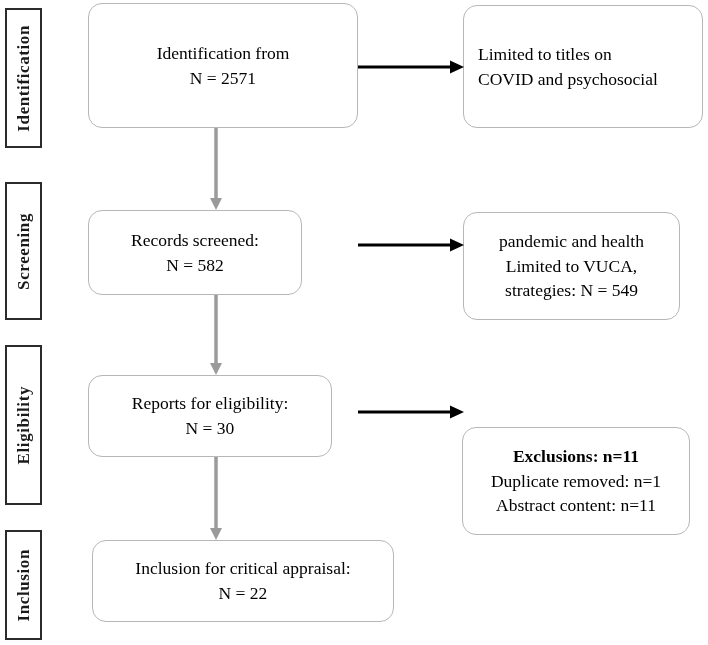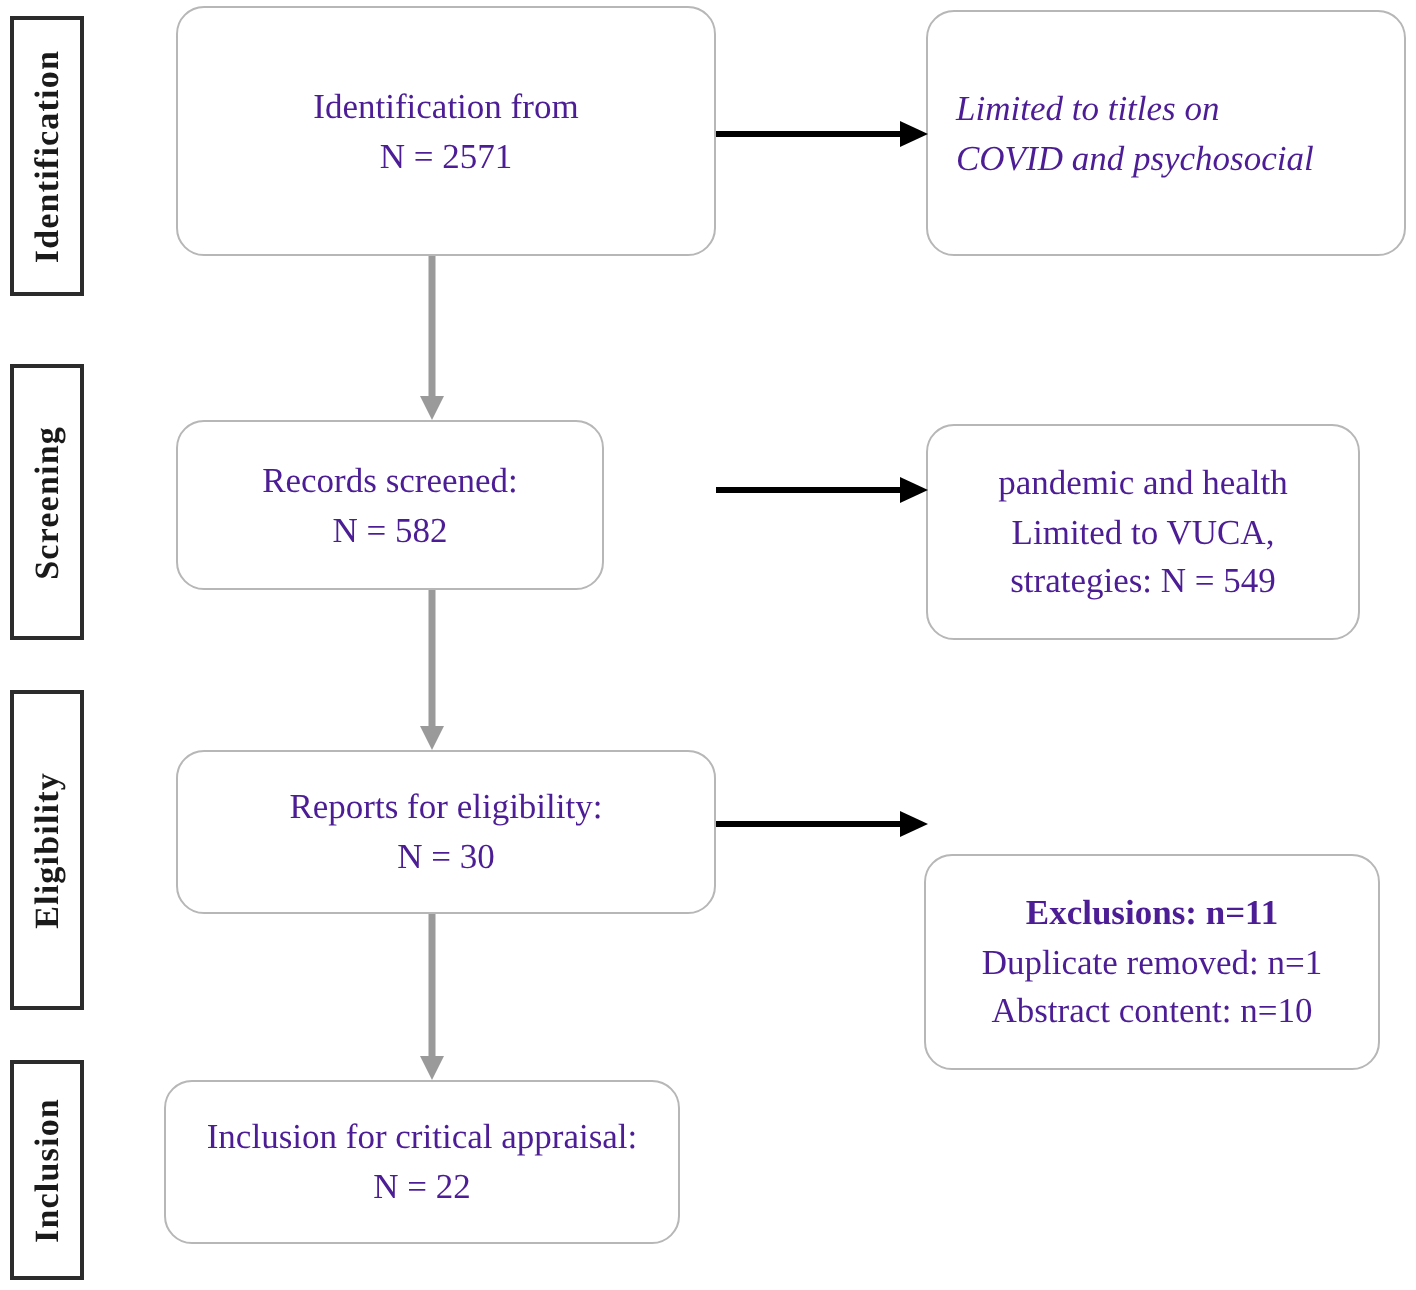--- a/index.html
+++ b/index.html
@@ -53,30 +53,29 @@
     display: flex;
     flex-direction: column;
     align-items: center;
     justify-content: center;
     padding: 6px 10px;
   }
   .flow-box .line {
     font-size: 17.5px;
     line-height: 1.42;
     white-space: nowrap;
-    color: #4c1d95;
+    color: #000000;
     text-align: center;
   }
   .flow-box.left-align {
     align-items: flex-start;
     padding-left: 14px;
   }
   .flow-box.left-align .line {
     text-align: center;
-    font-style: italic;
   }
   .flow-box .line.bold {
     font-weight: 700;
   }
 
   
   .arrow-h {
     position: absolute;
     height: 14px;
   }
@@ -113,45 +112,45 @@
   <div class="flow-box" style="left:88px; top:3px; width:270px; height:125px;">
     <div class="line">Identification from</div>
     <div class="line">N = 2571</div>
   </div>
 
   <div class="flow-box" style="left:88px; top:210px; width:214px; height:85px;">
     <div class="line">Records screened:</div>
     <div class="line">N = 582</div>
   </div>
 
-  <div class="flow-box" style="left:88px; top:375px; width:270px; height:82px;">
+  <div class="flow-box" style="left:88px; top:375px; width:244px; height:82px;">
     <div class="line">Reports for eligibility:</div>
     <div class="line">N = 30</div>
   </div>
 
-  <div class="flow-box" style="left:82px; top:540px; width:258px; height:82px;">
+  <div class="flow-box" style="left:92px; top:540px; width:302px; height:82px;">
     <div class="line">Inclusion for critical appraisal:</div>
     <div class="line">N = 22</div>
   </div>
 
   <div class="flow-box left-align" style="left:463px; top:5px; width:240px; height:123px;">
     <div class="line">Limited to titles on</div>
     <div class="line">COVID and psychosocial</div>
   </div>
 
   <div class="flow-box" style="left:463px; top:212px; width:217px; height:108px;">
     <div class="line">pandemic and health</div>
     <div class="line">Limited to VUCA,</div>
     <div class="line">strategies: N = 549</div>
   </div>
 
   <div class="flow-box" style="left:462px; top:382px; width:228px; height:108px;margin-top:45px;">
     <div class="line bold">Exclusions: n=11</div>
     <div class="line">Duplicate removed: n=1</div>
-    <div class="line">Abstract content: n=10</div>
+    <div class="line">Abstract content: n=11</div>
   </div>
 
   <div class="arrow-h" style="left:358px; top:60px; width:106px;">
     <svg width="106" height="14" viewBox="0 0 106 14">
       <line x1="0" y1="7" x2="94" y2="7" stroke="#000000" stroke-width="3"></line>
       <polygon points="92,0.5 106,7 92,13.5" fill="#000000"></polygon>
     </svg>
   </div>
 
   <div class="arrow-h" style="left:358px; top:238px; width:106px;">

